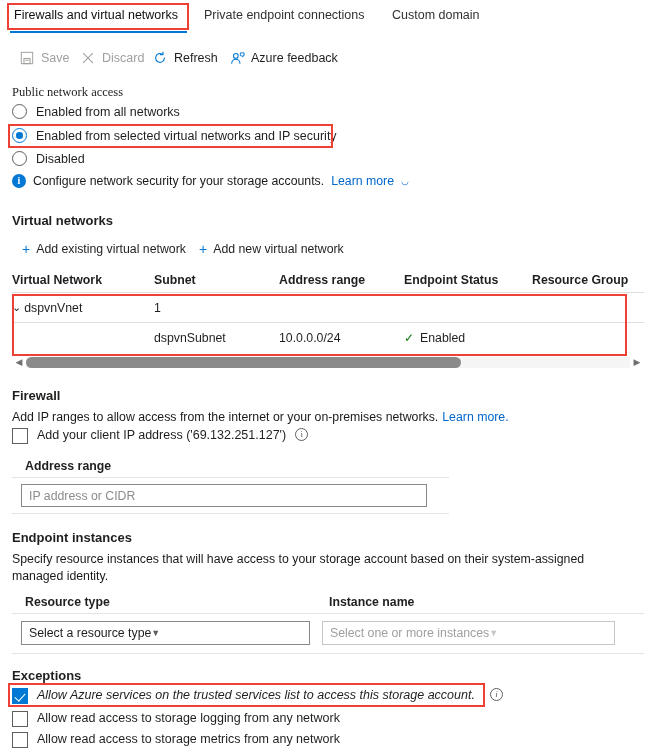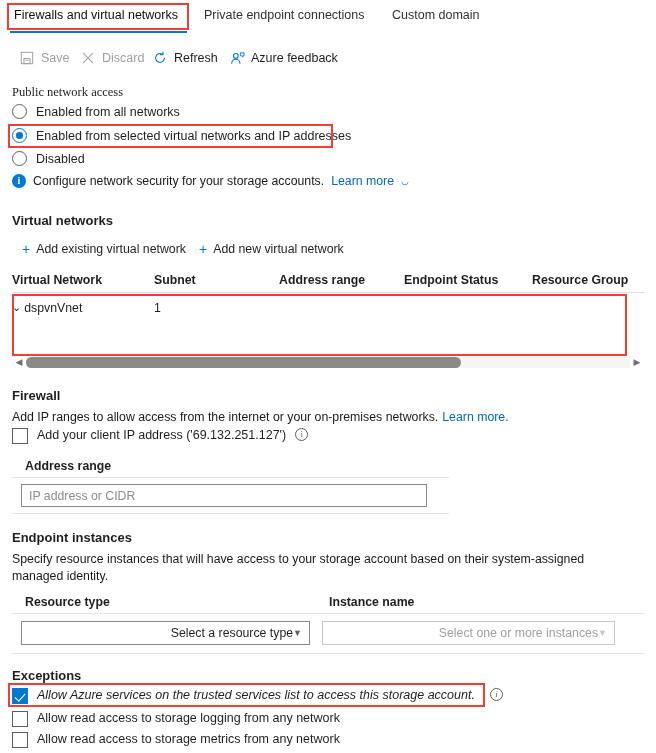--- a/index.html
+++ b/index.html
@@ -126,21 +126,21 @@
     border: 1px solid #8a8886; background: #fff;
     font-size: 12.3px; color: #201f1e; padding: 0 7px; line-height: 21px;
     font-family: "Liberation Sans", sans-serif;
   }
   .tb::placeholder { color: #8f8c8a; opacity: 1; }
   .hrule { position: absolute; height: 1px; background: #e6e4e2; }
 
   .ddl {
     position: absolute; box-sizing: border-box; height: 24px;
     border: 1px solid #8a8886; background: #fff;
-    display: flex; align-items: center; justify-content: flex-end;
+    display: flex; align-items: center; justify-content: flex-start;
     padding: 4px 7px; font-size: 12.3px; color: #201f1e;
   }
   .ddl.disabled { border-color: #c8c6c4; color: #a19f9d; background: #fff; }
   .ddl .caret { font-size: 9px; color: #605e5c; }
   .ddl.disabled .caret { color: #c8c6c4; }
 
   
   .redbox {
     position: absolute; box-sizing: border-box;
     border: 2px solid #ef4036; pointer-events: none;
@@ -205,21 +205,21 @@
 
   <div class="lbl" style="left:12px; top:85px;font-family:Liberation Serif, serif;">Public network access</div>
 
   <div class="radio-row" style="left:12px; top:104px;">
     <span class="radio"></span>
     <span class="radio-label">Enabled from all networks</span>
   </div>
 
   <div class="radio-row" style="left:12px; top:128px;">
     <span class="radio checked"></span>
-    <span class="radio-label">Enabled from selected virtual networks and IP addresses</span>
+    <span class="radio-label">Enabled from selected virtual networks and IP security</span>
   </div>
 
   <div class="radio-row" style="left:12px; top:151px;">
     <span class="radio"></span>
     <span class="radio-label">Disabled</span>
   </div>
 
   <div style="position:absolute; left:12px; top:174px; display:flex; align-items:center; gap:7px;">
     <span class="info-blue">i</span>
     <span style="font-size:12.3px;">Configure network security for your storage accounts.</span>
@@ -251,20 +251,30 @@
       <div class="col-vn td chev-cell">
         <span class="chev">⌄</span>
         <span>dspvnVnet</span>
       </div>
       <div class="col-sub td">1</div>
       <div class="col-addr td"></div>
       <div class="col-ep td"></div>
       <div class="col-rg td"></div>
     </div>
 
+    <div class="vn-row sep" style="height:29px;">
+      <div class="col-vn td"></div>
+      <div class="col-sub td">dspvnSubnet</div>
+      <div class="col-addr td">10.0.0.0/24</div>
+      <div class="col-ep td ep-cell">
+        <span class="check-glyph">✓</span>
+        <span>Enabled</span>
+      </div>
+      <div class="col-rg td"></div>
+    </div>
   </div>
 
   <div class="hscroll">
     <span class="arrow">◀</span>
     <span class="track">
       <span class="thumb"></span>
     </span>
     <span class="arrow">▶</span>
   </div>
 

